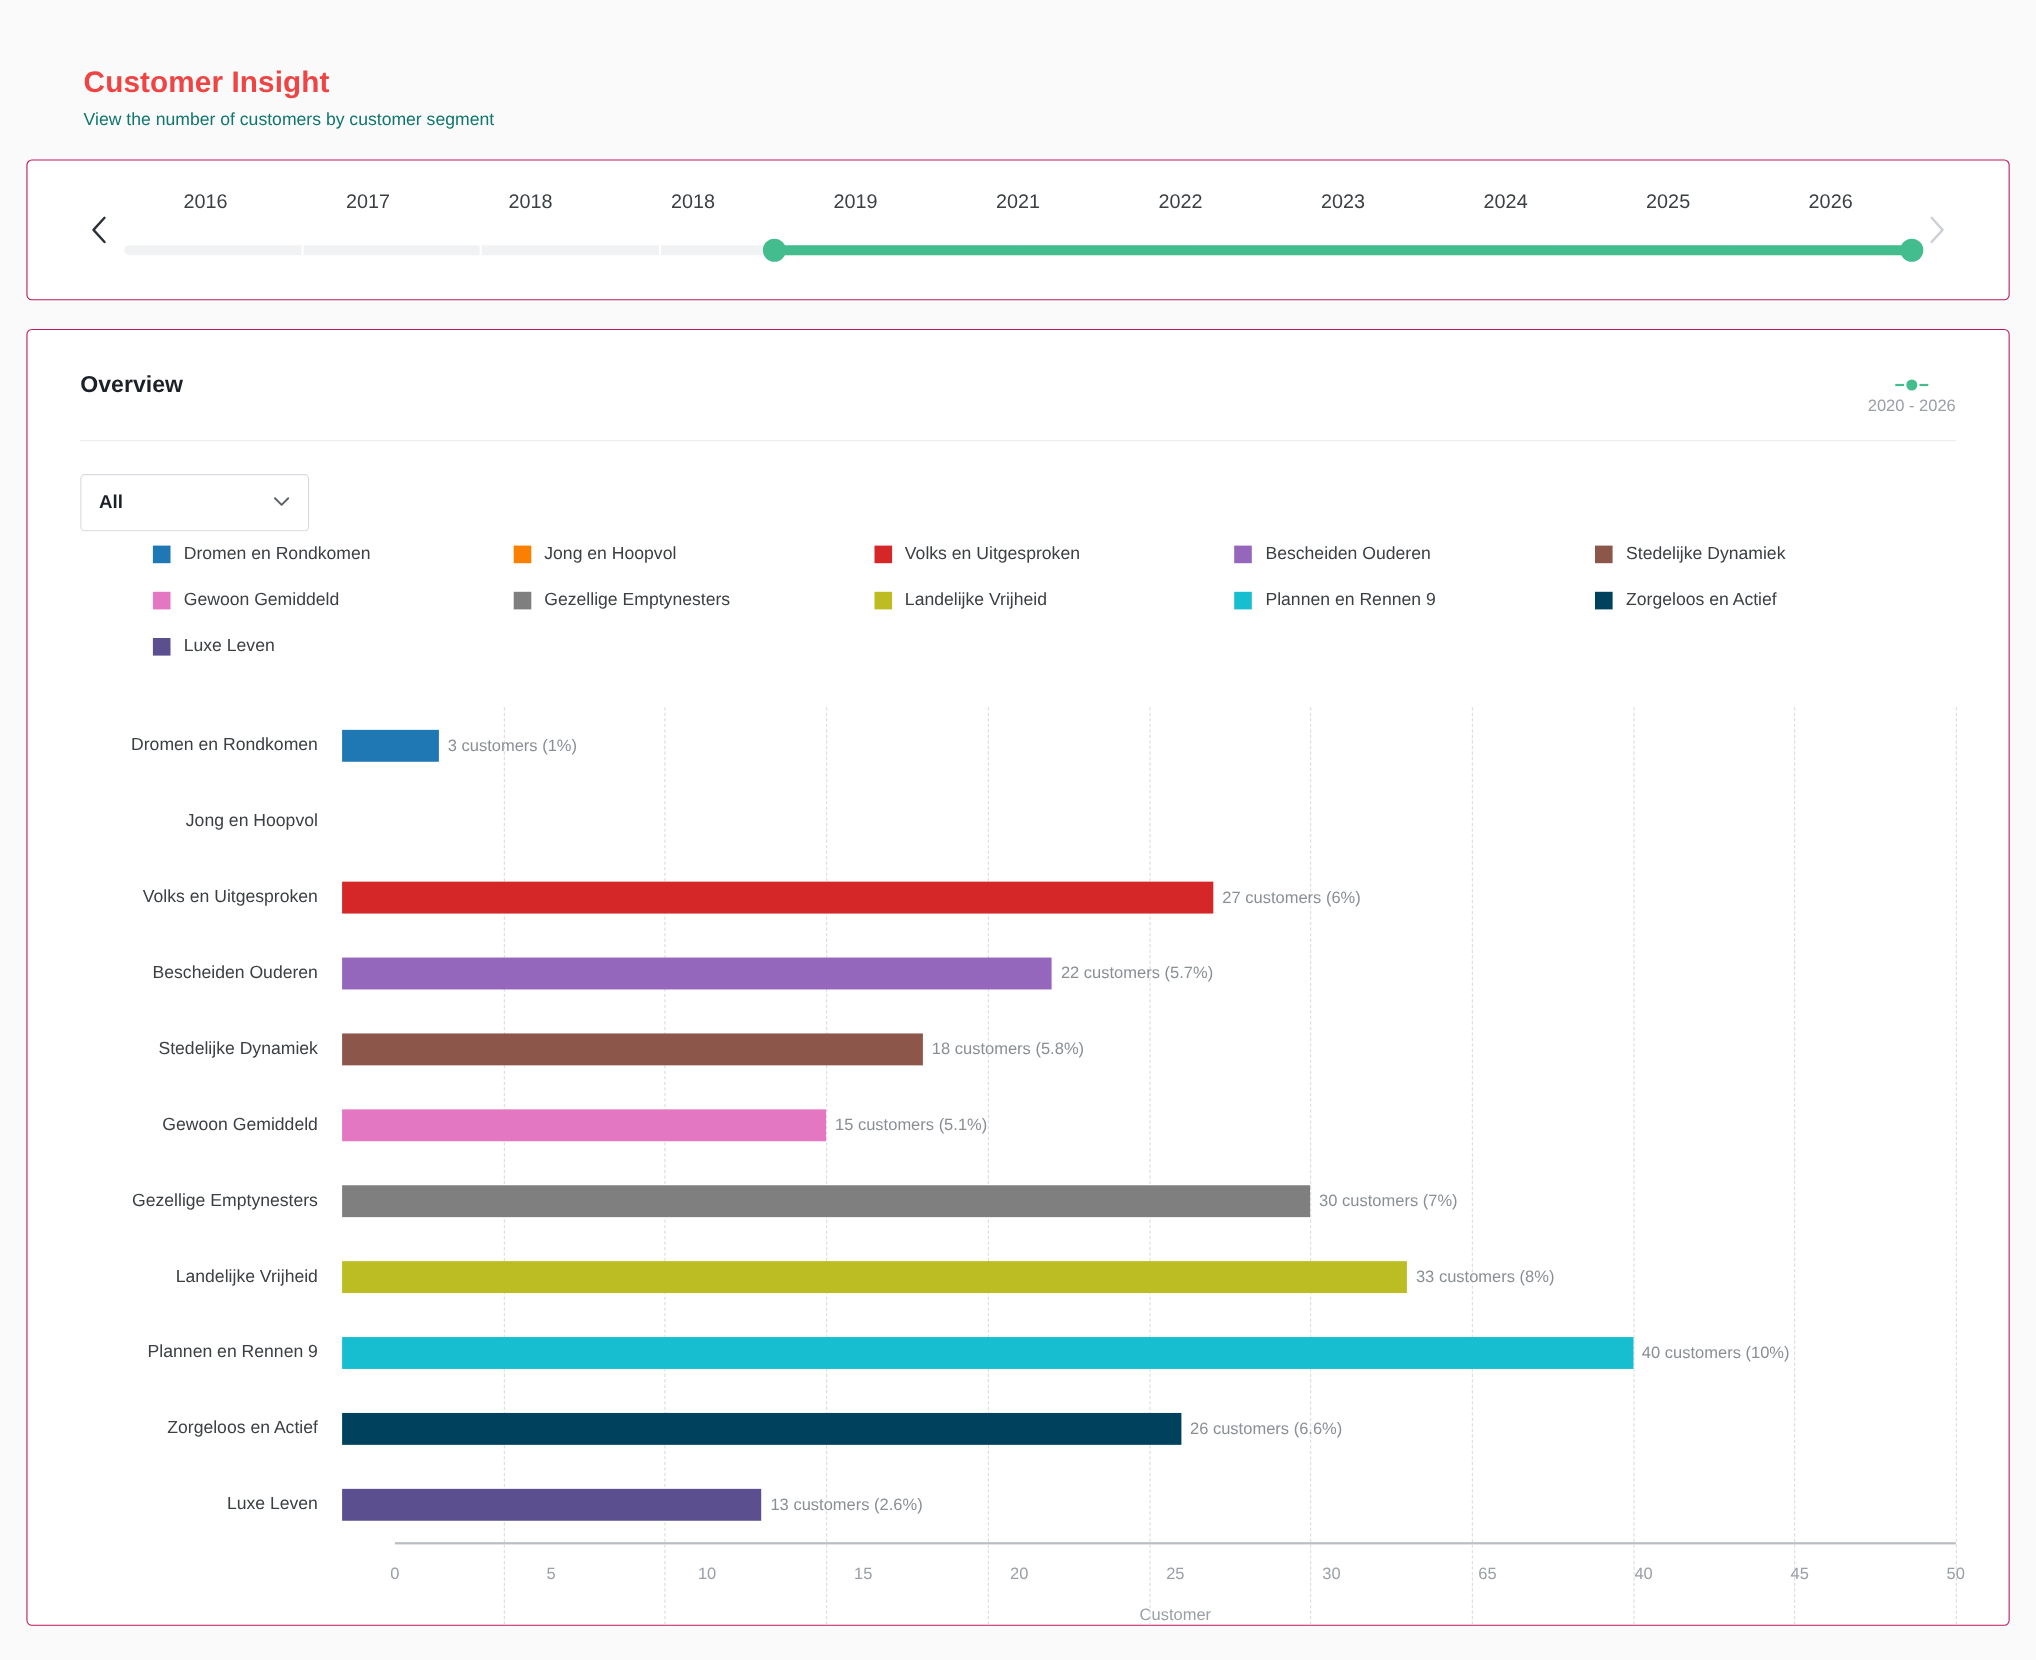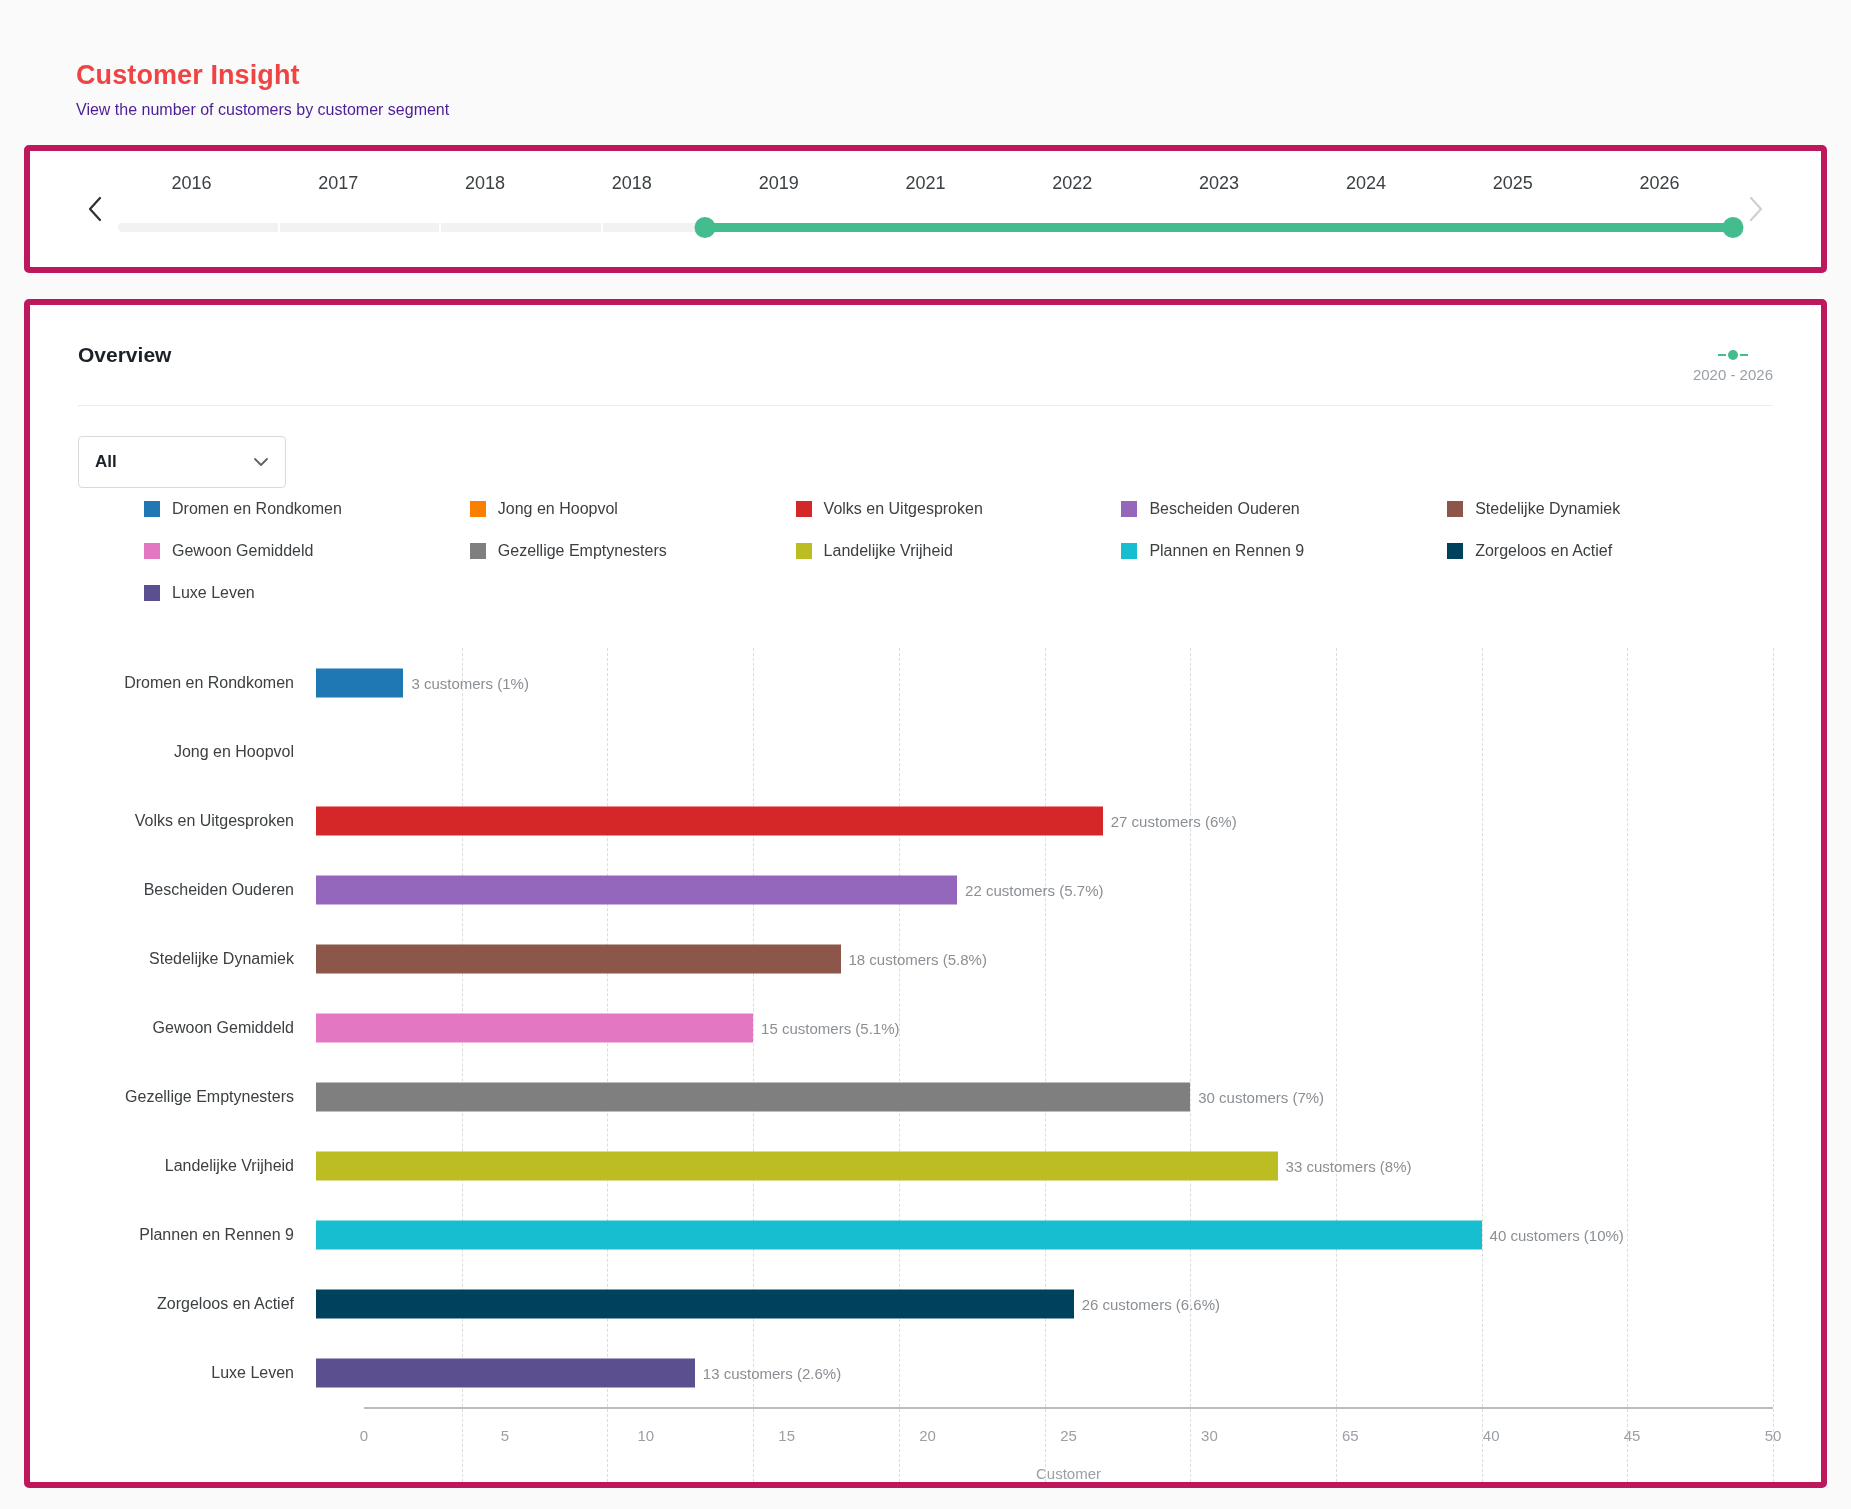--- a/index.html
+++ b/index.html
@@ -17,28 +17,28 @@
   
   .page-header { padding: 0 52px 0 52px; }
   .page-title {
     font-size: 27px;
     font-weight: bold;
     color: #ef4444;
     letter-spacing: 0.1px;
   }
   .page-subtitle {
     font-size: 16px;
-    color: #4c1d95;
+    color: #0f766e;
     margin-top: 10px;
   }
 
   
   .card {
     background: #ffffff;
-    border: 6px solid #be185d;
+    border: 1px solid #be185d;
     border-radius: 5px;
     margin-top: 26px;
   }
 
   
   .slider-card { height: 128px; padding: 0 48px; display: flex; align-items: center; }
   .slider-wrap { display: flex; align-items: center; width: 100%; }
 
   .chev {
     width: 34px; height: 40px;

